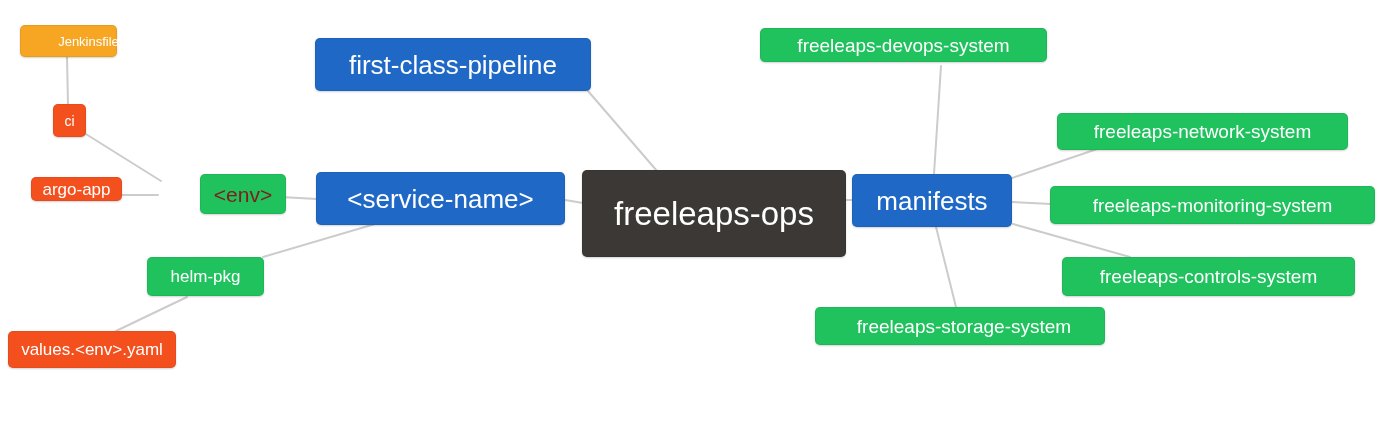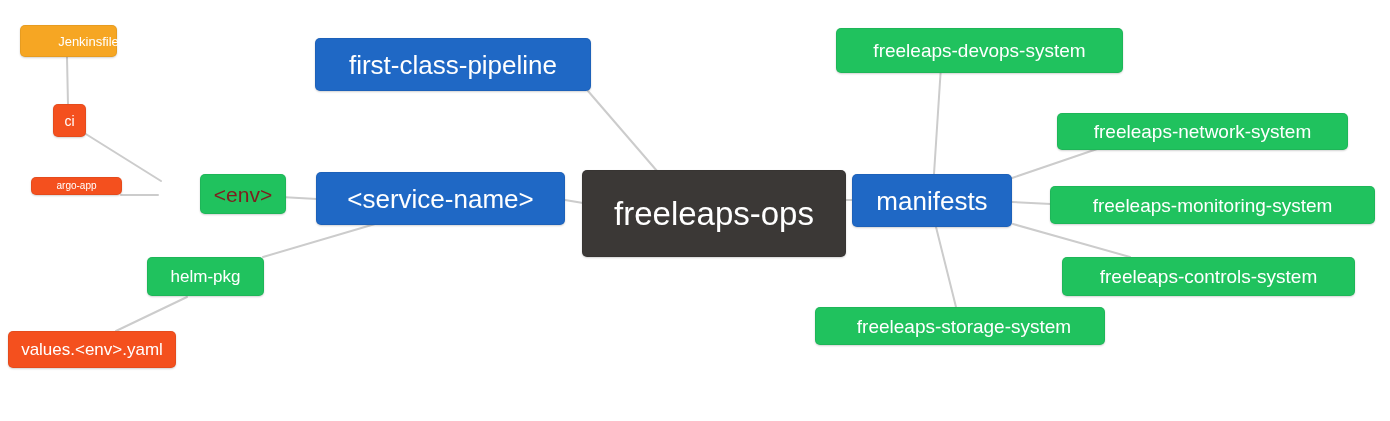--- a/index.html
+++ b/index.html
@@ -49,26 +49,26 @@
       <line x1="565" y1="200" x2="583" y2="203" stroke="#cccccc" stroke-width="2" stroke-linecap="round"></line>
       <line x1="846" y1="200" x2="853" y2="200" stroke="#cccccc" stroke-width="2" stroke-linecap="round"></line>
       <line x1="934" y1="174" x2="941" y2="66" stroke="#cccccc" stroke-width="2" stroke-linecap="round"></line>
       <line x1="1012" y1="178" x2="1100" y2="148" stroke="#cccccc" stroke-width="2" stroke-linecap="round"></line>
       <line x1="1012" y1="202" x2="1051" y2="204" stroke="#cccccc" stroke-width="2" stroke-linecap="round"></line>
       <line x1="1013" y1="224" x2="1130" y2="257" stroke="#cccccc" stroke-width="2" stroke-linecap="round"></line>
       <line x1="936" y1="227" x2="956" y2="307" stroke="#cccccc" stroke-width="2" stroke-linecap="round"></line>
     </svg>
 <div class="node" style="left: 20px; top: 25px; width: 97px; height: 32px; font-size: 13px; background: rgb(246, 166, 35); color: rgb(255, 255, 255); padding-left: 40px;">Jenkinsfile</div>
     <div class="node" style="left: 53px; top: 104px; width: 33px; height: 33px; font-size: 14px; background: rgb(244, 80, 30); color: rgb(255, 255, 255);">ci</div>
-    <div class="node" style="left: 31px; top: 177px; width: 91px; height: 18px; font-size: 10px; background: rgb(244, 80, 30); color: rgb(255, 255, 255);">argo-app</div>
+    <div class="node" style="left: 31px; top: 177px; width: 91px; height: 24px; font-size: 17px; background: rgb(244, 80, 30); color: rgb(255, 255, 255);">argo-app</div>
     <div class="node" style="left: 158px; top: 174px; width: 86px; height: 40px; font-size: 21px; background: rgb(32, 194, 94); color: #7f1d1d; margin-left: 42px;">&lt;env&gt;</div>
     <div class="node" style="left: 147px; top: 257px; width: 117px; height: 39px; font-size: 17px; background: rgb(32, 194, 94); color: rgb(255, 255, 255);">helm-pkg</div>
     <div class="node" style="left: 8px; top: 331px; width: 168px; height: 37px; font-size: 17px; background: rgb(244, 80, 30); color: rgb(255, 255, 255);">values.&lt;env&gt;.yaml</div>
     <div class="node" style="left: 315px; top: 38px; width: 276px; height: 53px; font-size: 26px; background: rgb(31, 104, 197); color: rgb(255, 255, 255);">first-class-pipeline</div>
     <div class="node" style="left: 316px; top: 172px; width: 249px; height: 53px; font-size: 26px; background: rgb(31, 104, 197); color: rgb(255, 255, 255);">&lt;service-name&gt;</div>
     <div class="node" style="left: 582px; top: 170px; width: 264px; height: 87px; font-size: 33px; background: rgb(59, 56, 54); color: rgb(255, 255, 255);">freeleaps-ops</div>
     <div class="node" style="left: 852px; top: 174px; width: 160px; height: 53px; font-size: 26px; background: rgb(31, 104, 197); color: rgb(255, 255, 255);">manifests</div>
-    <div class="node" style="left: 836px; top: 28px; width: 287px; height: 45px; font-size: 19px; background: rgb(32, 194, 94); color: rgb(255, 255, 255);">freeleaps-devops-system</div>
+    <div class="node" style="left: 760px; top: 28px; width: 287px; height: 34px; font-size: 19px; background: rgb(32, 194, 94); color: rgb(255, 255, 255);">freeleaps-devops-system</div>
     <div class="node" style="left: 1057px; top: 113px; width: 291px; height: 37px; font-size: 19px; background: rgb(32, 194, 94); color: rgb(255, 255, 255);">freeleaps-network-system</div>
     <div class="node" style="left: 1050px; top: 186px; width: 325px; height: 38px; font-size: 19px; background: rgb(32, 194, 94); color: rgb(255, 255, 255);">freeleaps-monitoring-system</div>
     <div class="node" style="left: 1062px; top: 257px; width: 293px; height: 39px; font-size: 19px; background: rgb(32, 194, 94); color: rgb(255, 255, 255);">freeleaps-controls-system</div>
     <div class="node" style="left: 815px; top: 307px; width: 290px; height: 38px; font-size: 19px; background: rgb(32, 194, 94); color: rgb(255, 255, 255); padding-left: 8px;">freeleaps-storage-system</div>
   </div>
 
 </body></html>

